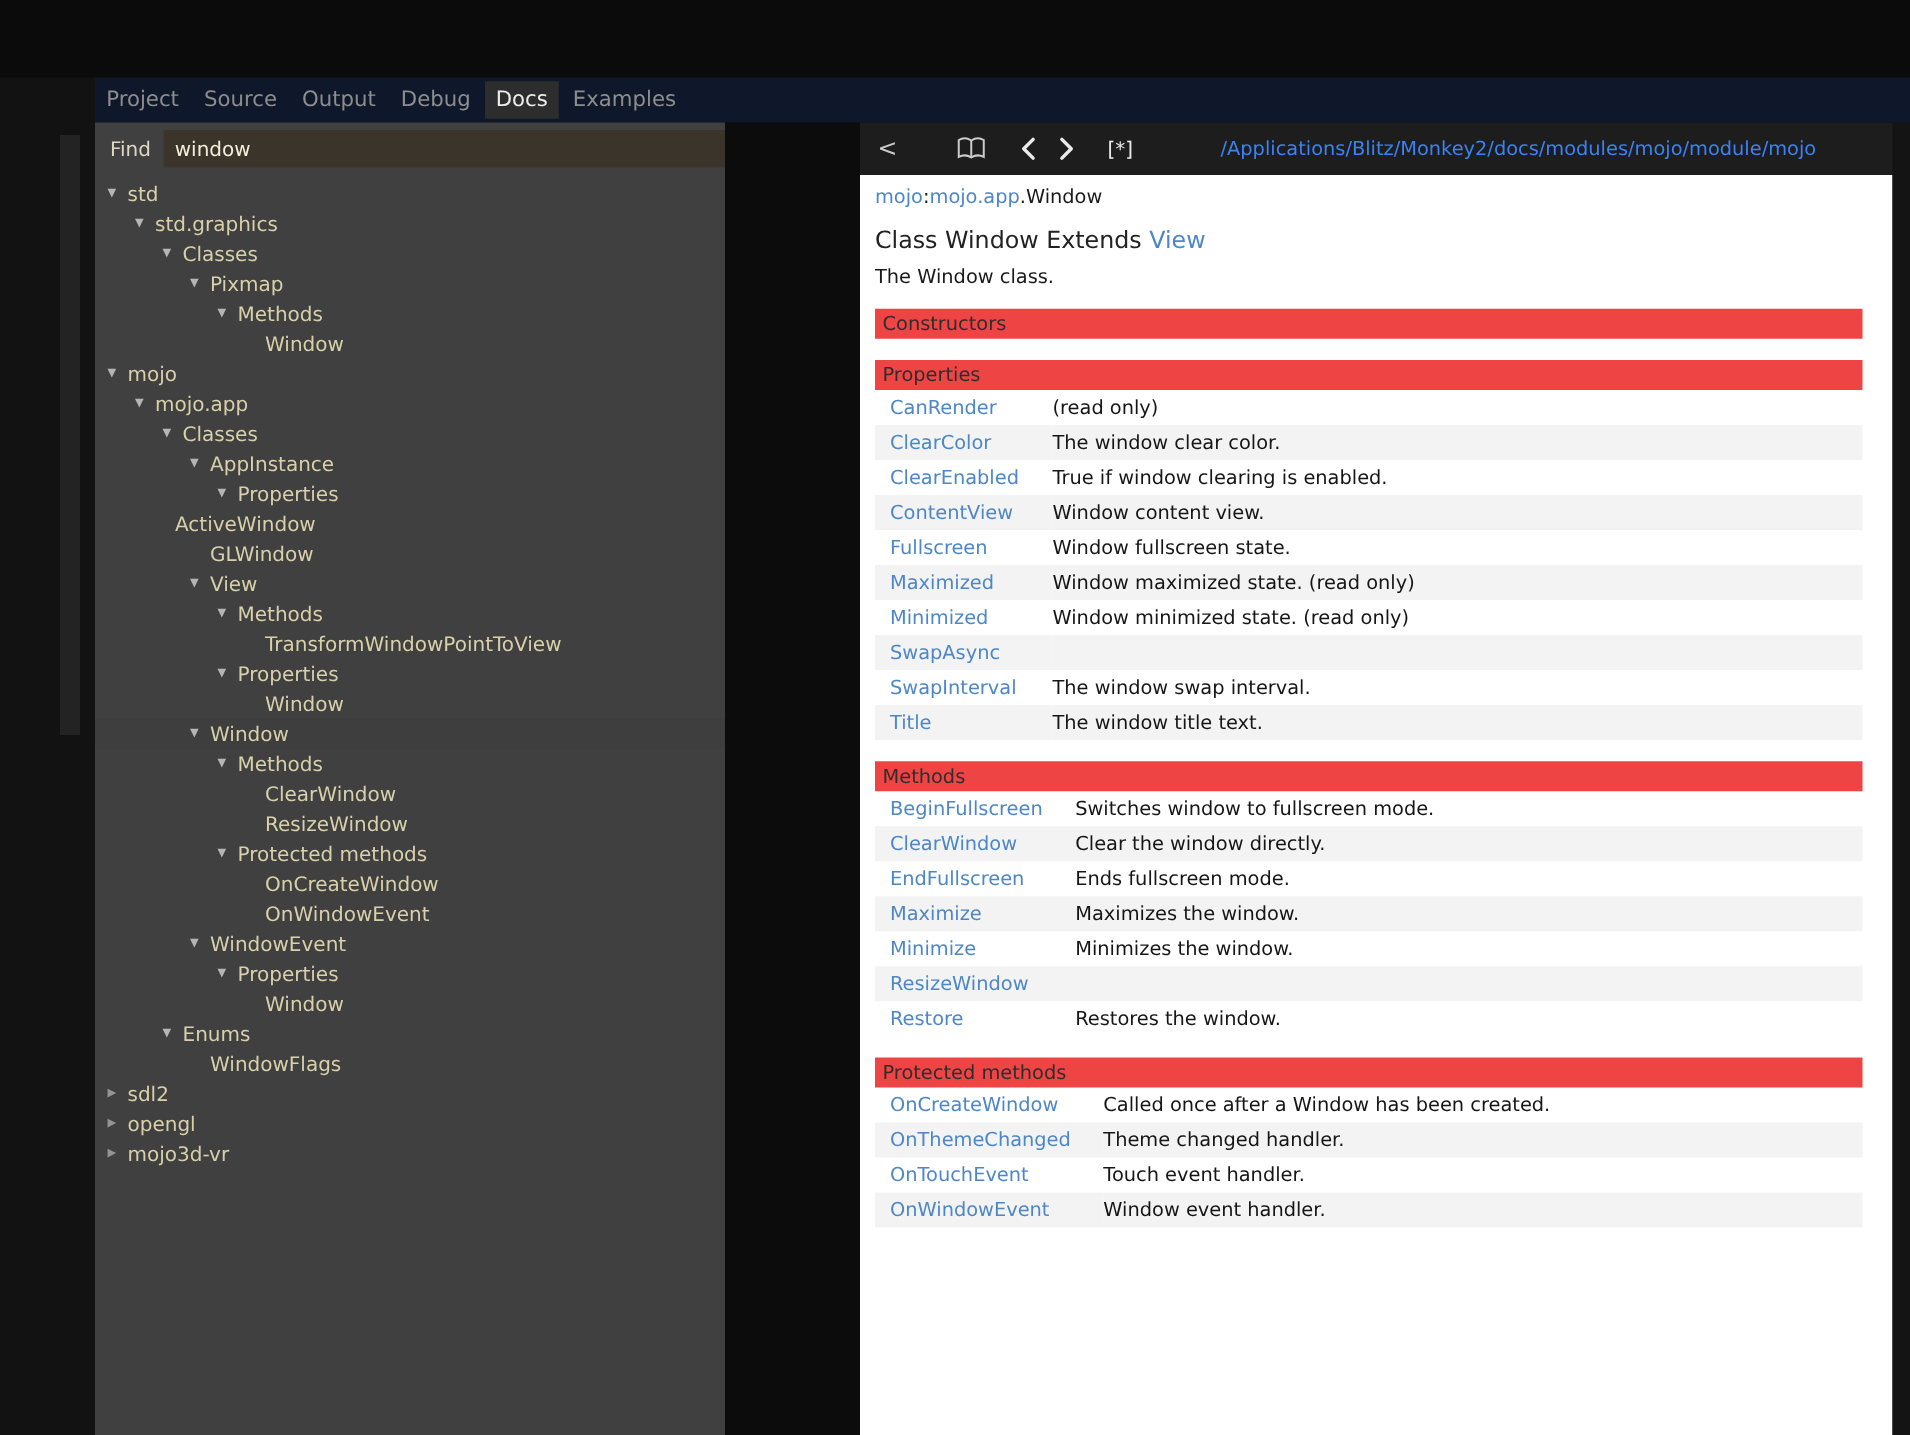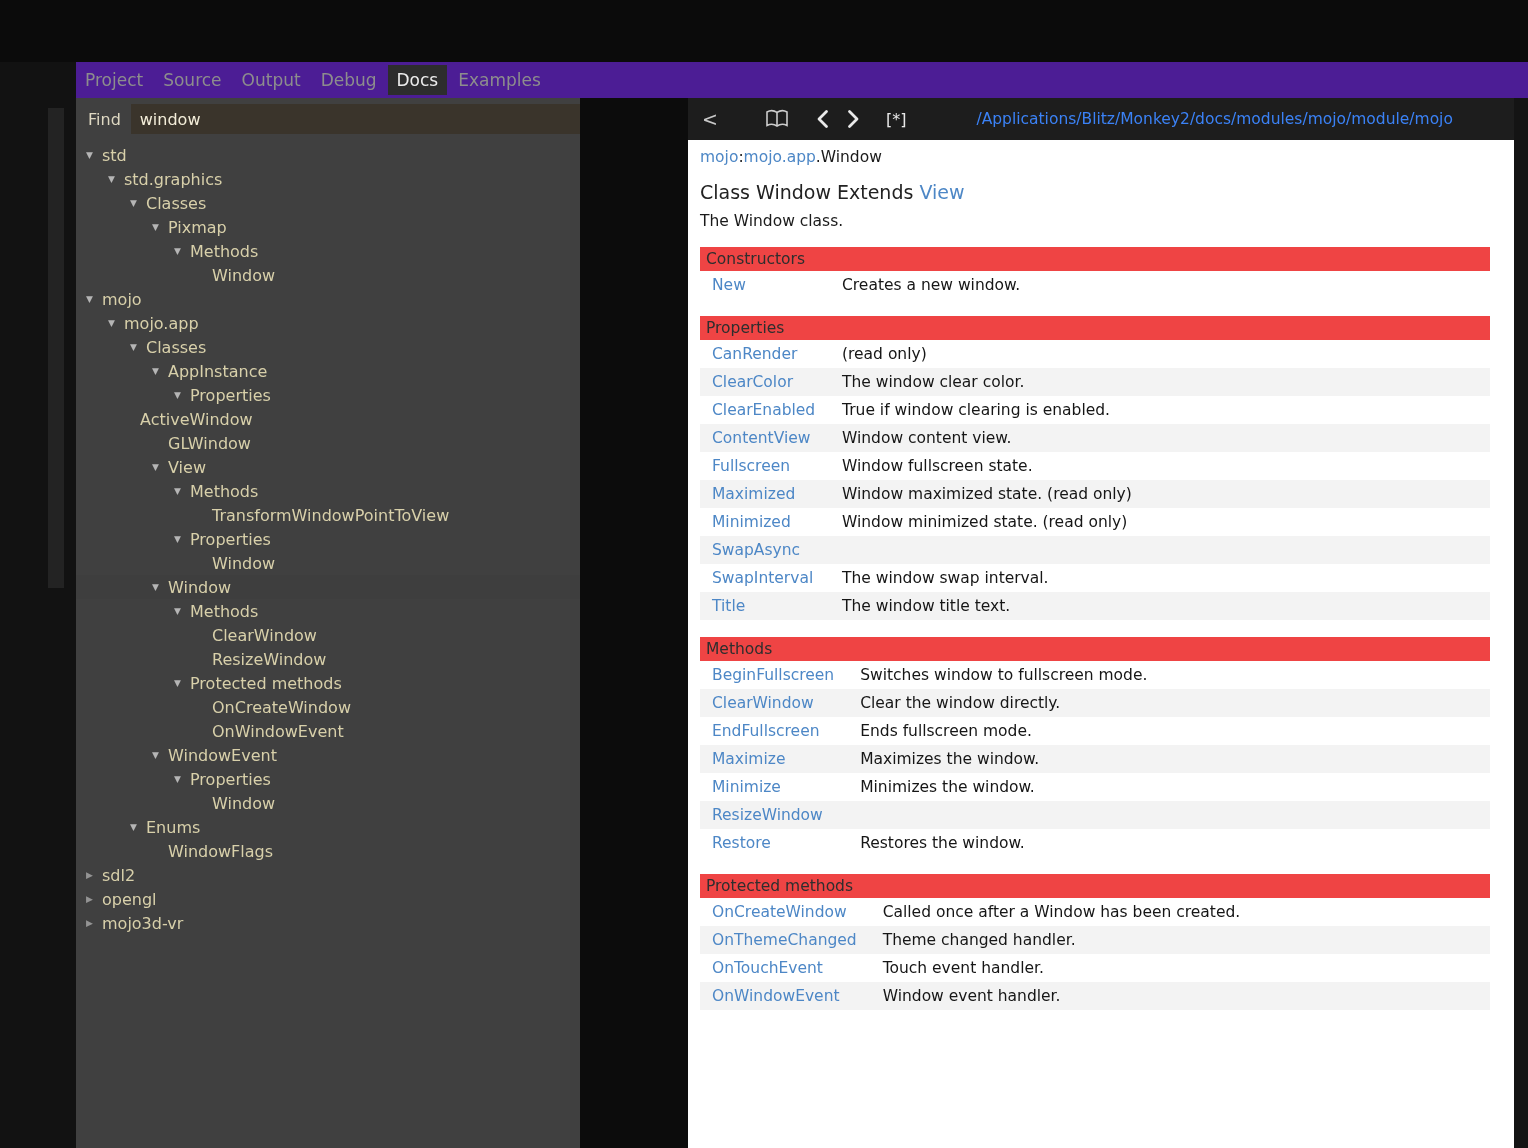--- a/index.html
+++ b/index.html
@@ -9,21 +9,21 @@
     background:#0c0c0c;
     font-family:"DejaVu Sans","Liberation Sans",sans-serif;
     overflow:hidden;
   }
   .abs { position:absolute; }
 
   
   #top-strip { left:0; top:0; width:1528px; height:62px; background:#0b0b0b; }
 
   
-  #tab-bar { left:76px; top:62px; width:1452px; height:36px; background:#4c1d95; display:flex; align-items:center; }
+  #tab-bar { left:76px; top:62px; width:1452px; height:36px; background:#0f172a; display:flex; align-items:center; }
   .tab { font-size:17px; color:#8d8d8d; padding:5px 9px; margin-right:2px; white-space:nowrap; cursor:default; }
   .tab.active { background:#2d2d2d; color:#ececec; }
 
   
   #left-gutter { left:0; top:62px; width:76px; height:1086px; background:#121212; }
   #gutter-scrollbar { left:48px; top:108px; width:16px; height:480px; background:#232323; }
 
   
   #tree-panel { left:76px; top:98px; width:504px; height:1050px; background:#404040; overflow:hidden; }
   #find-row { position:absolute; left:0; top:5px; width:100%; height:32px; display:flex; align-items:center; }
@@ -251,26 +251,20 @@
 
 <div id="doc-content" class="abs">
   <div id="breadcrumb"><span class="bc-link">mojo</span><span class="bc-text">:</span><span class="bc-link">mojo.app</span><span class="bc-text">.Window</span></div>
   <div id="doc-title">
     <span>Class Window Extends </span><span class="title-link">View</span>
   </div>
   <div id="doc-desc">The Window class.</div>
   <div id="sections">
       <div class="section">
         <div class="section-heading">Constructors</div>
-        <div class="dtable">
-          <div class="trow">
-            <div class="tcell name">New</div>
-            <div class="tcell desc">Creates a new window.</div>
-          </div>
-        </div>
       </div>
       <div class="section">
         <div class="section-heading">Properties</div>
         <div class="dtable">
           <div class="trow">
             <div class="tcell name">CanRender</div>
             <div class="tcell desc">(read only)</div>
           </div>
           <div class="trow alt">
             <div class="tcell name">ClearColor</div>

